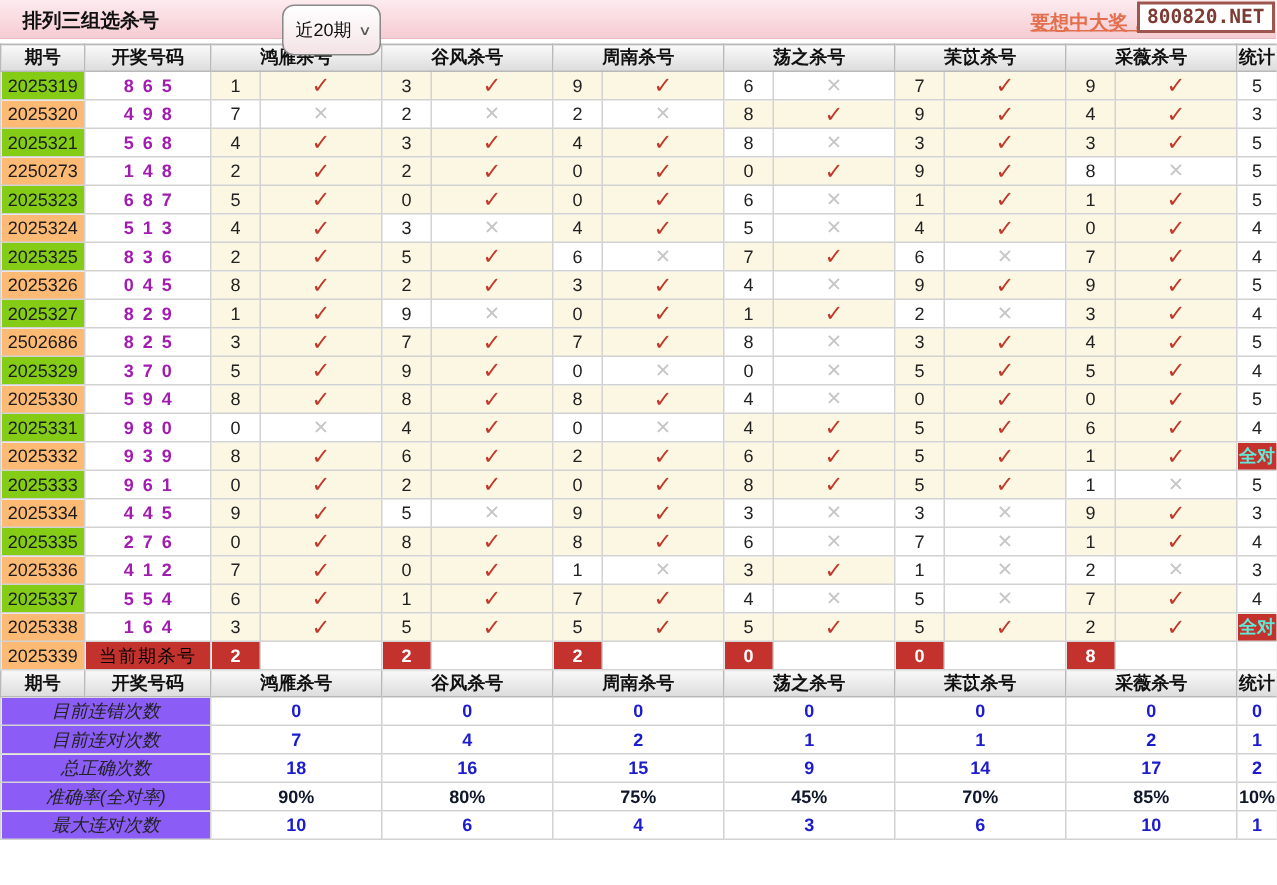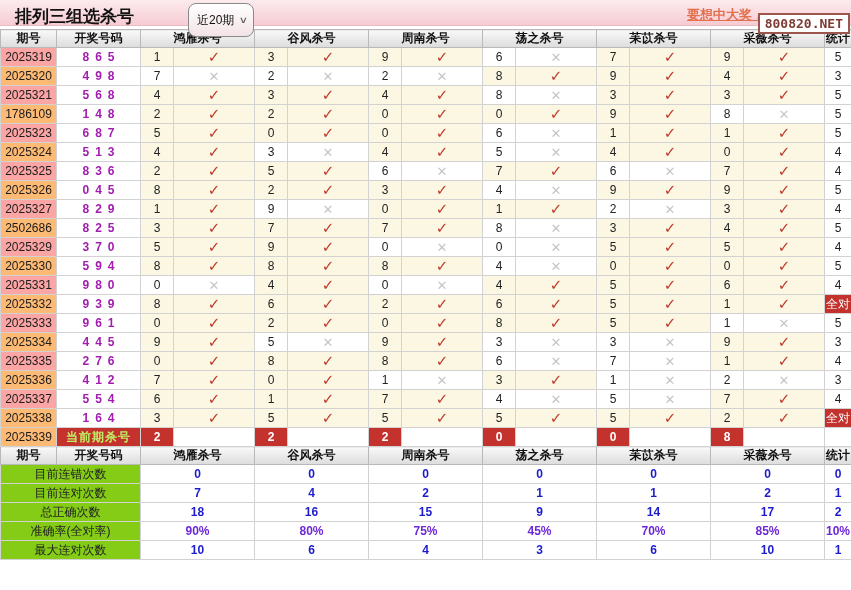--- a/index.html
+++ b/index.html
@@ -10,67 +10,67 @@
     font-size:12px; color:#222;
   }
   
   .topbar{
     position:relative; width:851px; height:26px;
     background:linear-gradient(#fcebee,#f6ccd3);
     border-bottom:1px solid #eab9c1;
   }
   .topbar .title{
     position:absolute; left:15px; top:5px;
-    font-weight:bold; font-size:17px; color:#111;
+    font-weight:bold; font-size:13px; color:#111;
   }
   .range-select{
     position:absolute; left:188px; top:3px; height:34px; min-width:62px;
     border:1px solid #8a8a8a; border-radius:8px;
     background:linear-gradient(#ffffff,#f3e3e6);
     display:inline-flex; align-items:center; gap:6px;
     padding:0 6px 0 8px; font-size:12px; color:#111; cursor:default;
   }
   .range-select .arrow{ font-size:9px; color:#555; transform:scaleX(1.4); }
   .promo{
     position:absolute; right:86px; top:6px;
     color:#e2704e; font-size:13px; font-weight:bold;
     text-decoration:underline; white-space:nowrap; cursor:pointer;
   }
   .sitebox{
     position:absolute; right:1px; top:1px; height:21px;
     background:#ffffff; border:2px solid #9c564d;
     color:#7d3b34; font-weight:bold; font-size:13px;
     font-family:"DejaVu Sans Mono","Liberation Mono",monospace;
-    display:flex; align-items:center; padding:0 5px; cursor:pointer;margin-top:12px;
+    display:flex; align-items:center; padding:0 5px; cursor:pointer;
   }
   
   table{ border-collapse:collapse; table-layout:fixed; width:851px; margin-top:3px; }
   td{
     border:1px solid #d2d2d2; height:19px; padding:0;
     text-align:center; vertical-align:middle; overflow:hidden; white-space:nowrap;
   }
   tr.hdr td{
     background:linear-gradient(#f9f9f9,#dcdcdc);
     border-color:#b9b9b9; font-weight:bold; color:#111; height:17px;
   }
   td.period{ color:#1c1c1c; }
-  tr.odd td.period{ background:#fca5a5; }
+  tr.odd td.period{ background:#84cc16; }
   tr.even td.period{ background:#fdba74; }
   td.draw{ color:#a21caf; font-weight:bold; letter-spacing:6px; padding-left:6px; }
   td.hit{ background:#fbf7e3; }
   td.miss{ background:#ffffff; }
   .ck{ color:#c0392b; font-size:15px; font-weight:bold; }
   .cx{ color:#c6c6c6; font-size:13px; }
   td.stat{ color:#222; }
-  td.allcell{ background:#c4322e; color:#ffffff; font-weight:normal; }
-  td.curlabel{ background:#c4322e; color:#bef264; font-weight:bold; letter-spacing:1px;margin-left:46px; }
+  td.allcell{ background:#c4322e; color:#5eead4; font-weight:bold; }
+  td.curlabel{ background:#c4322e; color:#000000; font-weight:normal; letter-spacing:1px;margin-left:46px; }
   td.curnum{ background:#c4322e; color:#fff; font-weight:bold; }
-  td.sumlabel{ background:#84cc16; color:#222; }
+  td.sumlabel{ background:#8b5cf6; color:#222;font-style:italic; }
   td.sumval{ color:#1c1ccd; font-weight:bold; }
-  td.sumval.pct{ color:#6d28d9; }
+  td.sumval.pct{ color:#0f172a; }
 </style>
 </head>
 <body>
 
 <div class="topbar">
   <span class="title">排列三组选杀号</span>
   <span class="range-select">
     <span>近20期</span>
     <span class="arrow">∨</span>
   </span>
@@ -153,21 +153,21 @@
         <td class="check hit"><span class="ck">✓</span></td>
         <td class="num miss">8</td>
         <td class="check miss"><span class="cx">✕</span></td>
         <td class="num hit">3</td>
         <td class="check hit"><span class="ck">✓</span></td>
         <td class="num hit">3</td>
         <td class="check hit"><span class="ck">✓</span></td>
         <td class="stat">5</td>
       </tr>
       <tr class="even">
-        <td class="period">1786109</td>
+        <td class="period">2250273</td>
         <td class="draw">148</td>
         <td class="num hit">2</td>
         <td class="check hit"><span class="ck">✓</span></td>
         <td class="num hit">2</td>
         <td class="check hit"><span class="ck">✓</span></td>
         <td class="num hit">0</td>
         <td class="check hit"><span class="ck">✓</span></td>
         <td class="num hit">0</td>
         <td class="check hit"><span class="ck">✓</span></td>
         <td class="num hit">9</td>

